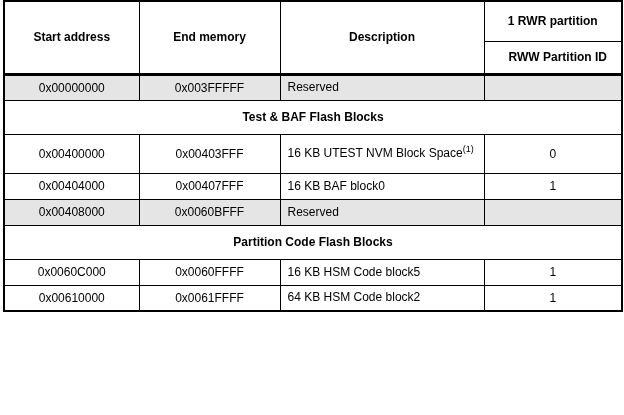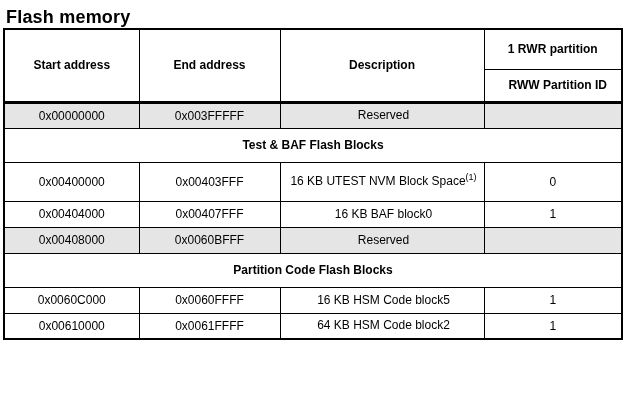--- a/index.html
+++ b/index.html
@@ -61,53 +61,52 @@
     font-size: 12px;
   }
   thead tr.hdr-top th { height: 40px; }
   thead tr.hdr-bottom th { height: 33px; padding-left: 14px; }
   thead { border-bottom: 3px solid var(--border); }
 
   tbody td { height: 26px; }
   tbody tr.tall td { height: 39px; }
   tbody td.addr { text-align: center; }
   tbody td.part { text-align: center; }
-  tbody td.desc { text-align: center; padding-left: 7px; line-height: 1.25; }
+  tbody td.desc { text-align: left; padding-left: 7px; line-height: 1.25; }
   tbody td.section {
     text-align: center;
     font-weight: bold;
     height: 34px;
   }
   tbody tr.shaded td { background: var(--shade); }
   sup {
     font-size: 9px;
     line-height: 0;
     vertical-align: super;
   }
 </style>
 </head>
 <body>
 
 <div class="page">
 
-  <h1 class="heading">Flash memory</h1>
 
 
 
   <table class="memmap">
     <colgroup>
       <col style="width:135px">
       <col style="width:141px">
       <col style="width:204px">
       <col style="width:138px">
     </colgroup>
     <thead>
       <tr class="hdr-top">
         <th rowspan="2">Start address</th>
-        <th rowspan="2">End address</th>
+        <th rowspan="2">End memory</th>
         <th rowspan="2">Description</th>
         <th>1 RWR partition</th>
       </tr>
       <tr class="hdr-bottom">
         <th>RWW Partition ID</th>
       </tr>
     </thead>
     <tbody>
         <tr class="shaded">
           <td class="addr">0x00000000</td>

